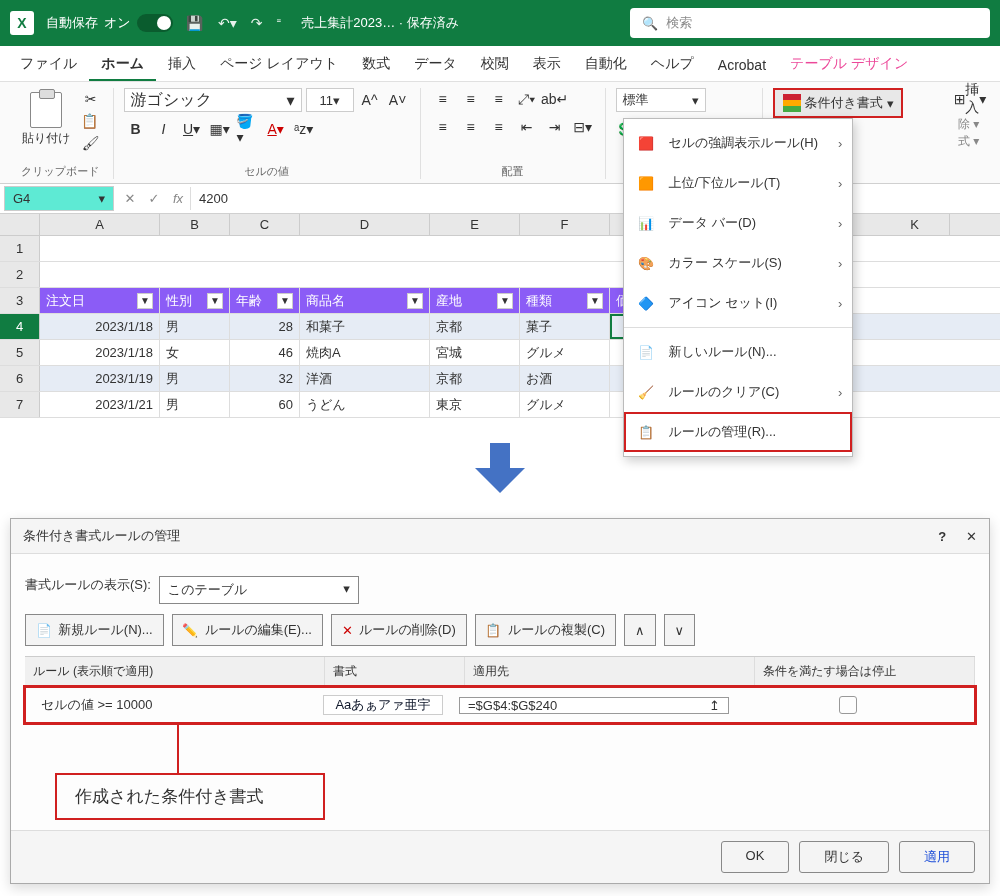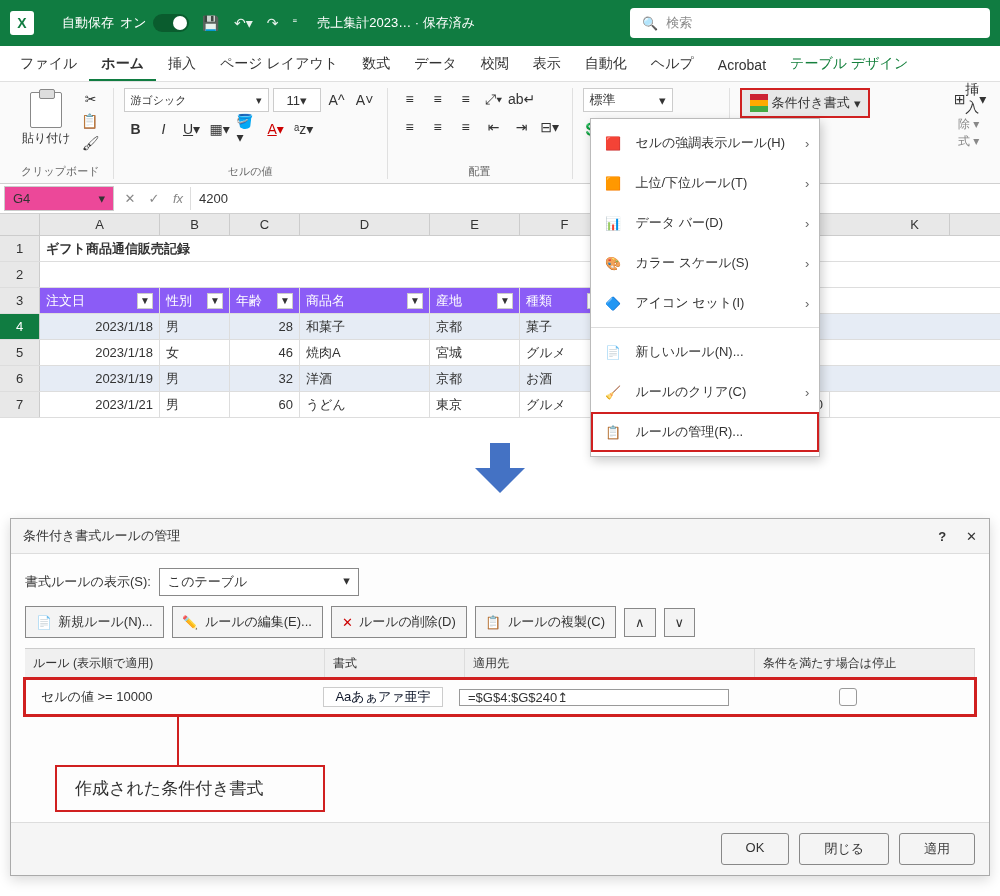--- a/index.html
+++ b/index.html
@@ -1,63 +1,63 @@
 <!DOCTYPE html>
 <html><head>
 <meta charset="utf-8">
 <style>
 * { box-sizing: border-box; margin: 0; padding: 0; font-family: 'Meiryo', 'Yu Gothic', sans-serif; }
 body { background: #fff; width: 1000px; height: 896px; position: relative; font-size: 13px; color: #333; }
 
 
 .titlebar { background: #107c41; height: 46px; display: flex; align-items: center; padding: 0 10px; color: #fff; }
 .excel-icon { width: 24px; height: 24px; background: #fff; color: #107c41; display: flex; align-items: center; justify-content: center; font-weight: bold; border-radius: 3px; font-size: 14px; }
-.autosave { margin-left: 28px; font-size: 13px; display: flex; align-items: center; gap: 6px; }
+.autosave { margin-left: 12px; font-size: 13px; display: flex; align-items: center; gap: 6px; }
 .toggle { width: 36px; height: 18px; background: #0a5c2e; border-radius: 9px; position: relative; }
 .toggle::after { content: ''; position: absolute; right: 2px; top: 2px; width: 14px; height: 14px; background: #fff; border-radius: 50%; }
 .qat-btn { margin-left: 14px; color: #fff; opacity: 0.9; font-size: 14px; cursor: pointer; }
 .filename { margin-left: 20px; font-size: 13px; }
 .searchbox { margin-left: auto; background: #fff; border-radius: 4px; padding: 6px 12px; width: 360px; display: flex; align-items: center; gap: 8px; color: #888; }
 
 
 .ribbon-tabs { display: flex; padding: 4px 8px 0; border-bottom: 1px solid #e0e0e0; height: 36px; align-items: flex-end; }
 .tab { padding: 6px 12px; font-size: 14px; cursor: pointer; border-bottom: 2px solid transparent; }
 .tab.active { font-weight: bold; border-bottom: 2px solid #107c41; }
-.tab.design { color: #15803d; }
+.tab.design { color: #ec4899; }
 
 
 .ribbon { background: #fafafa; display: flex; padding: 6px 8px 4px; border-bottom: 1px solid #d0d0d0; height: 102px; position: relative; }
 .group { border-right: 1px solid #e0e0e0; padding: 0 10px; display: flex; flex-direction: column; }
 .group-label { text-align: center; font-size: 11px; color: #666; margin-top: auto; padding-top: 4px; }
 .group-row { display: flex; align-items: center; gap: 4px; }
 .paste-btn { display: flex; flex-direction: column; align-items: center; gap: 2px; padding: 4px; }
 .clipboard-icon { width: 32px; height: 36px; border: 1px solid #888; border-radius: 2px; position: relative; background: #fff; }
 .clipboard-icon::before { content: ''; position: absolute; top: -4px; left: 8px; width: 14px; height: 8px; border: 1px solid #888; border-radius: 2px; background: #ddd; }
 .mini-btn { width: 24px; height: 22px; border: 1px solid transparent; display: flex; align-items: center; justify-content: center; cursor: pointer; font-size: 14px; }
-.font-combo { width: 145px; height: 24px; border: 1px solid #ccc; padding: 3px 6px; font-size: 11px; background: #fff; display: flex; align-items: center; justify-content: space-between; }
+.font-combo { width: 178px; height: 24px; border: 1px solid #ccc; padding: 3px 6px; font-size: 16px; background: #fff; display: flex; align-items: center; justify-content: space-between; }
 .size-combo { width: 48px; height: 24px; border: 1px solid #ccc; padding: 0 13px; background: #fff; display: flex; align-items: center; justify-content: space-between; }
 .btn-group { display: flex; flex-direction: column; margin-left: 4px; }
 .numfmt-combo { width: 90px; height: 24px; border: 1px solid #ccc; padding: 0 6px; background: #fff; display: flex; align-items: center; justify-content: space-between; }
 
 
 .condfmt-btn { border: 2px solid #d02020; padding: 4px 8px; display: flex; align-items: center; gap: 4px; cursor: pointer; background: #e8e8e8; }
 .cf-icon { width: 18px; height: 18px; display: inline-block; }
 .cf-icon .r1 { fill: #c23; } .cf-icon .r2 { fill: #fa0; } .cf-icon .r3 { fill: #4a4; }
 
 
 .cf-menu { position: absolute; top: 30px; right: 60px; width: 230px; background: #fff; border: 1px solid #bbb; box-shadow: 2px 4px 10px rgba(0,0,0,0.2); z-index: 10; padding: 4px 0; }
 .cf-item { display: flex; align-items: center; padding: 8px 10px; cursor: pointer; gap: 10px; }
 .cf-item .chev { margin-left: auto; color: #666; }
 .cf-sep { border-top: 1px solid #ddd; margin: 4px 0; }
 .cf-item.highlight { outline: 2px solid #d02020; outline-offset: -2px; }
 .cf-ico { width: 24px; height: 24px; display: flex; align-items: center; justify-content: center; }
 
 
 .fbar { display: flex; align-items: center; border-bottom: 1px solid #d0d0d0; height: 30px; }
-.namebox { width: 110px; border: 1px solid #ccc; padding: 4px 8px; margin: 8px 4px; background: #ec4899; display: flex; align-items: center; justify-content: space-between; }
+.namebox { width: 110px; border: 1px solid #ccc; padding: 4px 8px; margin: 8px 4px; background: #5eead4; display: flex; align-items: center; justify-content: space-between; }
 .fbar-btn { width: 24px; text-align: center; color: #888; cursor: pointer; }
 .formula-input { flex: 1; padding: 4px 8px; border-left: 1px solid #ddd; }
 
 
 .sheet { position: relative; }
 .colhdrs { display: flex; background: #e8e8e8; border-bottom: 1px solid #ccc; height: 22px; }
 .corner { width: 40px; border-right: 1px solid #ccc; background: #e8e8e8; }
 .ch { border-right: 1px solid #ccc; text-align: center; line-height: 22px; color: #333; font-size: 13px; }
 .row { display: flex; height: 26px; border-bottom: 1px solid #ddd; }
 .rh { width: 40px; background: #e8e8e8; border-right: 1px solid #ccc; text-align: center; line-height: 26px; font-size: 13px; }
@@ -70,35 +70,35 @@
 .sel { outline: 2px solid #107c41; outline-offset: -2px; }
 
 
 .big-arrow { width: 60px; height: 60px; margin: 20px auto; display: block; }
 
 
 .dialog { border: 1px solid #aaa; margin: 0 10px; background: #fdfdfd; box-shadow: 0 4px 12px rgba(0,0,0,0.15); }
 .dialog-title { display: flex; align-items: center; padding: 8px 12px; border-bottom: 1px solid #ddd; background: #f5f5f5; }
 .dialog-title .sp { margin-left: auto; }
 .dialog-body { padding: 14px 14px 10px; }
-.dlg-row { display: flex; align-items: center; gap: 8px; margin-bottom: 10px; }
+.dlg-row { display: flex; gap: 8px; margin-bottom: 10px; margin-top: 8px; }
 .dlg-combo { border: 1px solid #888; padding: 4px 8px; width: 200px; background: #fff; display: flex; justify-content: space-between; }
 .dlg-btn { border: 1px solid #888; padding: 6px 10px; background: #f4f4f4; display: flex; align-items: center; gap: 6px; cursor: pointer; }
 .dlg-hdr { display: flex; border-top: 1px solid #ccc; border-bottom: 1px solid #ccc; background: #f0f0f0; }
 .dlg-hdr > div { padding: 6px 8px; font-size: 12px; border-right: 1px solid #ddd; }
 .rule-row { display: flex; align-items: center; padding: 8px; outline: 3px solid #d02020; outline-offset: -1px; position: relative; }
 .rule-row > div { padding: 0 8px; }
 .rule-preview { border: 1px solid #ccc; padding: 3px 8px; color: #0f172a; width: 120px; text-align: center; background: #fff; }
-.rule-range { border: 1px solid #999; padding: 3px 8px; width: 270px; display: flex; background: #fff; }
+.rule-range { border: 1px solid #999; padding: 3px 8px; width: 270px; display: flex; justify-content: space-between; background: #fff; }
 .rule-chk { width: 18px; height: 18px; border: 1px solid #999; border-radius: 3px; }
 .callout { border: 2px solid #d02020; padding: 10px 18px; width: 270px; margin: 50px 0 0 30px; font-size: 17px; position: relative; }
 .callout::before { content: ''; position: absolute; top: -50px; left: 120px; width: 2px; height: 50px; background: #d02020; }
 .dialog-footer { display: flex; justify-content: flex-end; gap: 10px; padding: 10px 14px; border-top: 1px solid #ddd; background: #f5f5f5; }
 .footer-btn { border: 1px solid #888; padding: 6px 24px; background: #f4f4f4; cursor: pointer; border-radius: 3px; }
-.footer-btn.disabled { color: #404040; }
+.footer-btn.disabled { color: #1d4ed8; }
 
 .cw-a{width:120px}.cw-b{width:70px}.cw-c{width:70px}.cw-d{width:130px}.cw-e{width:90px}.cw-f{width:90px}.cw-g{width:80px}.cw-h{width:20px}.cw-k{width:70px}
 </style>
 </head>
 <body>
 
 <div class="titlebar">
   <div class="excel-icon">X</div>
   <div class="autosave">
     <span>自動保存</span>
@@ -294,21 +294,20 @@
     <div class="ch cw-d">D</div>
     <div class="ch cw-e">E</div>
     <div class="ch cw-f">F</div>
     <div class="ch cw-g">G</div>
     <div class="ch cw-h">H</div>
     <div class="ch cw-k" style="margin-left:170px">K</div>
   </div>
 
   <div class="row">
       <div class="rh">1</div>
-    <div class="cell cw-a" style="font-weight:bold;width:400px;border-right:none">ギフト商品通信販売記録</div>
     </div>
   <div class="row">
       <div class="rh">2</div>
     </div>
 
   <div class="row hdr-row">
     <div class="rh">3</div>
     <div class="cell cw-a">
         <span>注文日</span>
         <span class="filter-arrow">▼</span>

